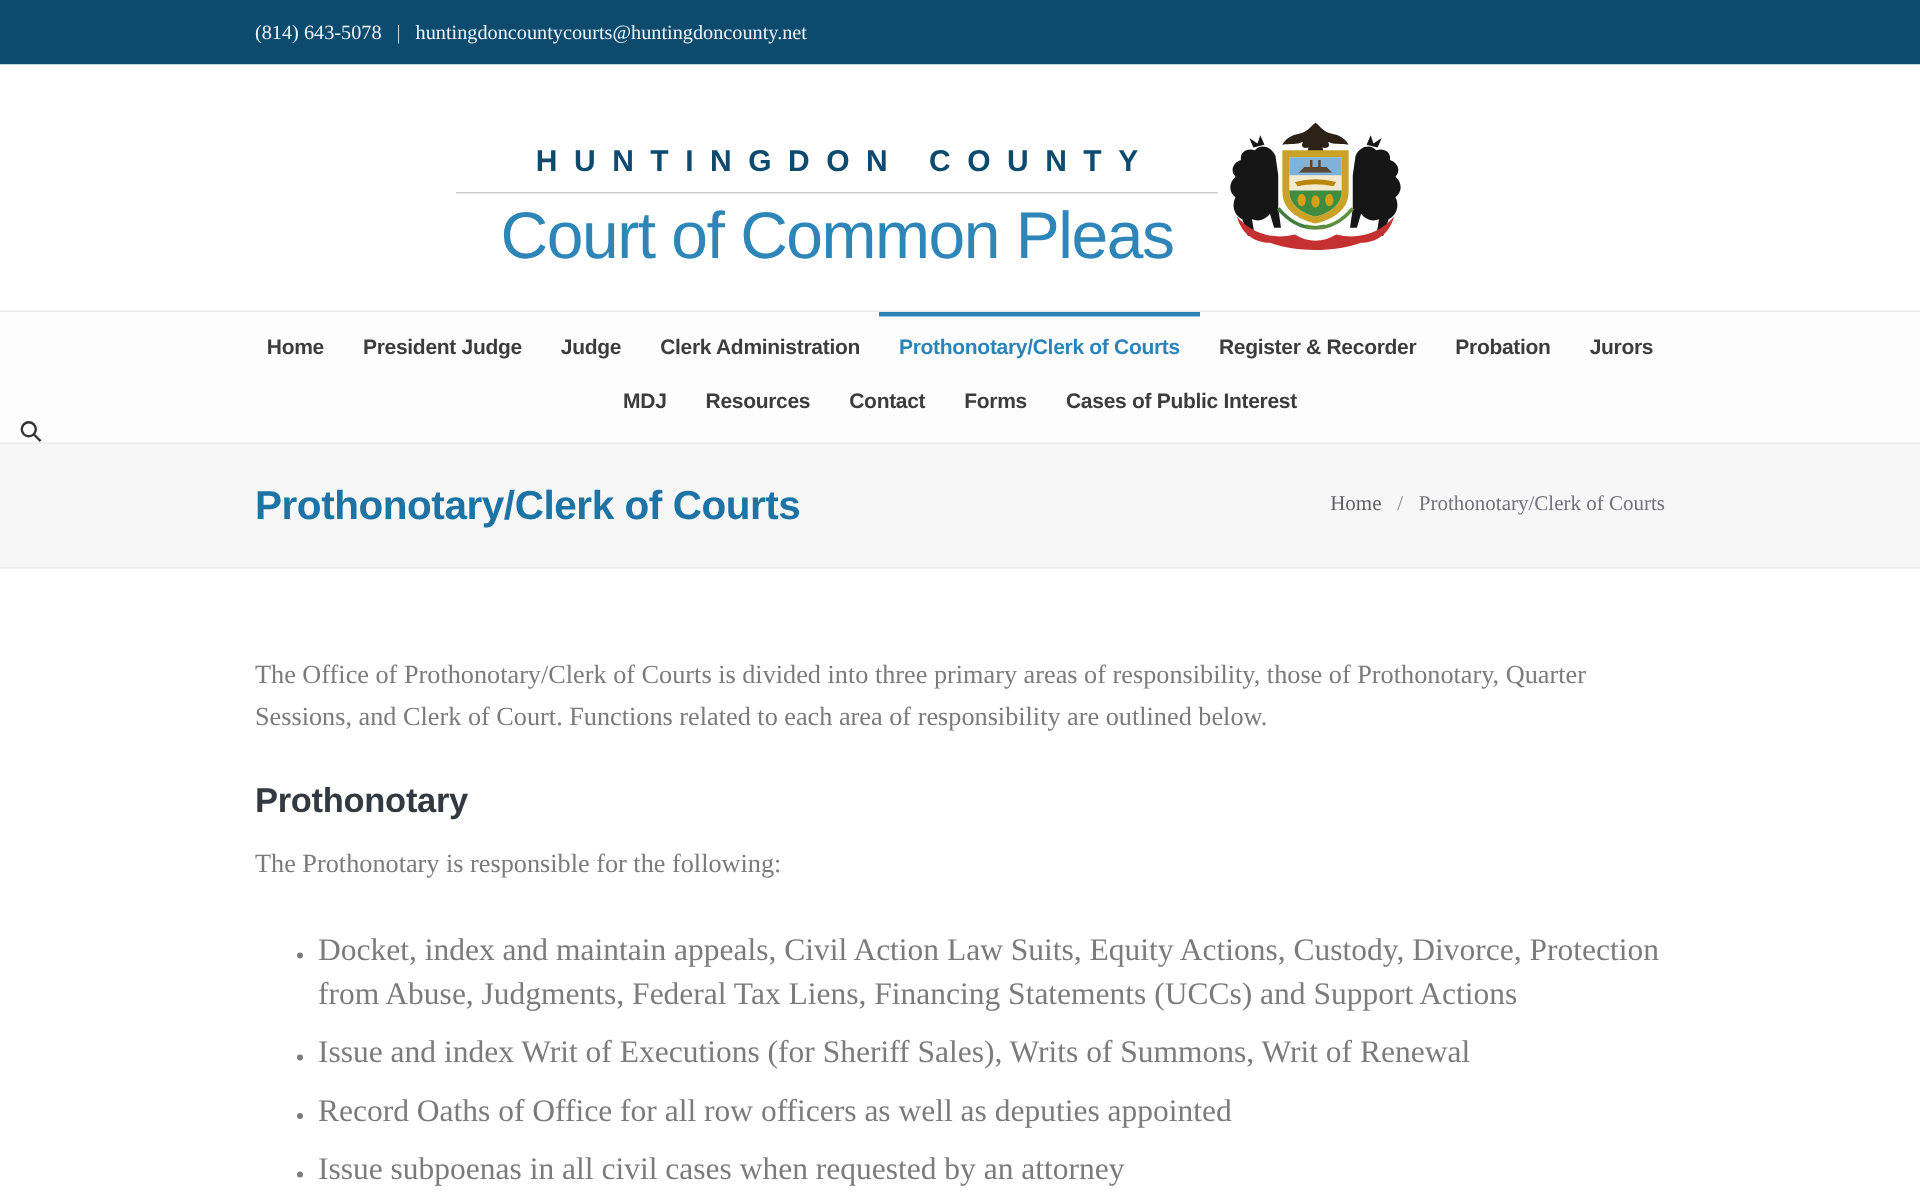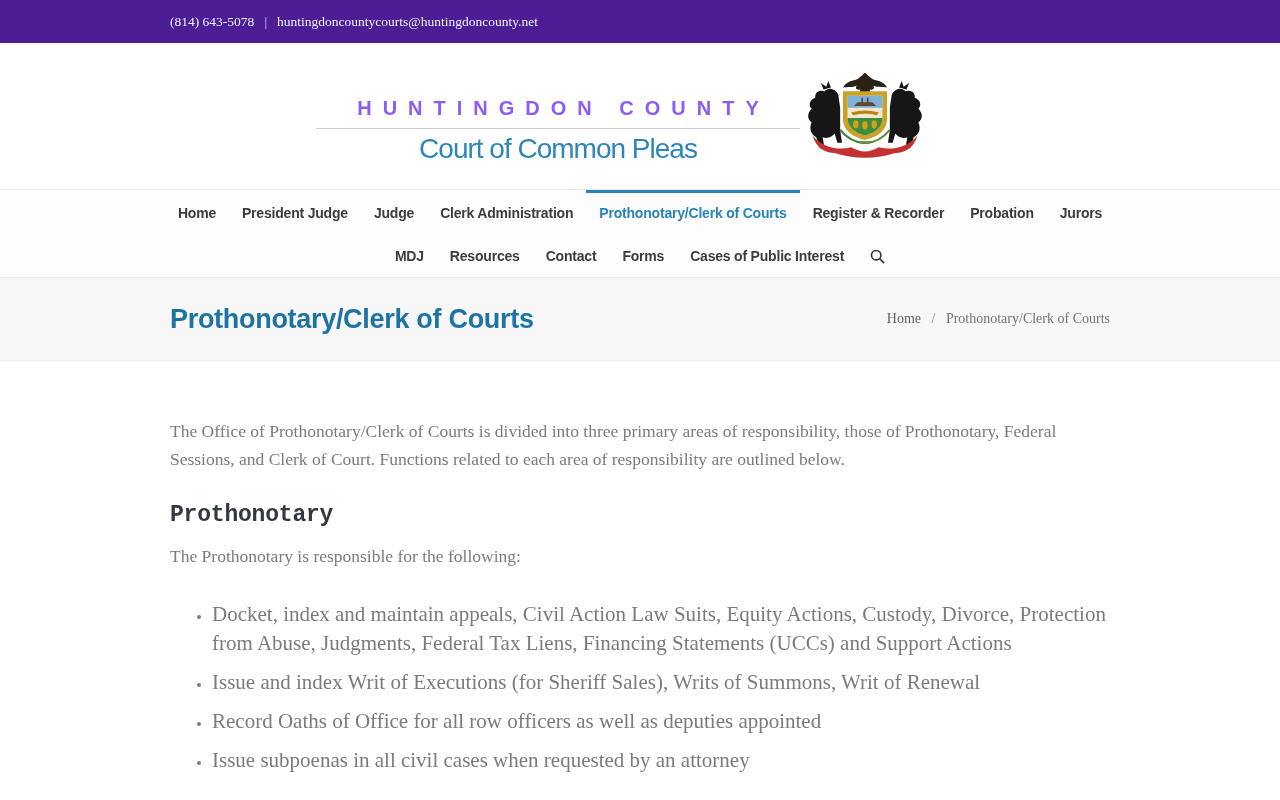--- a/index.html
+++ b/index.html
@@ -1,42 +1,42 @@
 <!DOCTYPE html>
 <html><head>
 <meta charset="utf-8">
 <style>
   * { box-sizing: border-box; margin: 0; padding: 0; }
   html, body { width: 1280px; height: 800px; overflow: hidden; background: #fff; }
   body { font-family: "Liberation Serif", serif; }
   .container { width: 940px; margin: 0 auto; }
 
   
-  .topbar { height: 43px; background: #4c1d95; display: flex; align-items: center; }
+  .topbar { height: 43px; background: #0c4a6e; display: flex; align-items: center; }
   .topbar-inner { display: flex; align-items: center; gap: 10px; font-size: 13.5px; color: #edf4f9; }
   .topbar-inner .sep { color: #bcd8e8; }
   .topbar-inner a { color: #edf4f9; text-decoration: none; }
 
   
   .header { background: #fff; padding: 26px 0 24px; }
   .header-inner { display: flex; justify-content: center; align-items: center; gap: 26px; }
   .logo-link { display: block; text-decoration: none; }
   .logo-line1 { font-family: "Liberation Sans", sans-serif; font-weight: 700; font-size: 20px;
-                color: #8b5cf6; letter-spacing: 11px; text-align: center; white-space: nowrap;
+                color: #0c4a6e; letter-spacing: 11px; text-align: center; white-space: nowrap;
                 padding-left: 11px; margin-top: 28px; }
   .logo-rule { height: 1px; background: #cccccc; margin: 8px -30px 4px; }
-  .logo-line2 { font-family: "Liberation Sans", sans-serif; font-weight: 400; font-size: 28px;
+  .logo-line2 { font-family: "Liberation Sans", sans-serif; font-weight: 400; font-size: 44px;
                 color: #2e86b8; text-align: center; letter-spacing: -1px; white-space: nowrap; }
   .crest { display: block; }
 
   
   .nav { background: #fdfdfd; border-top: 1px solid #e7e7e7; }
   .nav-row { display: flex; justify-content: center; list-style: none; }
   .nav-row1 { height: 45px; }
-  .nav-row2-wrap { display: flex; justify-content: center; align-items: stretch; height: 42px; }
+  .nav-row2-wrap { display: flex; align-items: stretch; height: 42px; flex-direction: column; }
   .nav-row2 { height: 42px; }
   .nav-item { position: relative; display: flex; align-items: center; padding: 0 13px; }
   .nav-item a { font-family: "Liberation Sans", sans-serif; font-size: 14px; font-weight: 700;
                 color: #3c3c3c; text-decoration: none; letter-spacing: -0.2px; white-space: nowrap; }
   .nav-item.active a { color: #2a84b8; }
   .nav-item.active::before { content: ""; position: absolute; top: 0; left: 0; right: 0;
                              height: 3px; background: #2a84b8; }
   .search-btn { background: none; border: none; display: flex; align-items: center;
                 padding: 0 13px; cursor: pointer; }
 
@@ -49,21 +49,21 @@
   .breadcrumb { font-size: 14px; color: #5e5e66; margin-left: 48px; }
   .breadcrumb .crumb-sep { margin: 0 7px; color: #8a8a90; }
   .breadcrumb .current { color: #72727a; }
   .breadcrumb a { color: #5e5e66; text-decoration: none; }
 
   
   .content { padding-top: 56px; }
   .content-heading { font-family: "Liberation Sans", sans-serif; font-size: 30px; font-weight: 700;
                      color: #333940; letter-spacing: -0.3px; margin-bottom: 32px; }
   .content p { font-size: 17.5px; color: #7b7b7b; line-height: 1.62; margin-bottom: 24px; }
-  .section-heading { font-family: Liberation Mono, monospace; font-size: 23px; font-weight: 700;
+  .section-heading { font-family: Liberation Sans, sans-serif; font-size: 23px; font-weight: 700;
                      color: #333940; letter-spacing: -0.2px; margin: 28px 0 14px; }
   .bullets { margin: 30px 0 0; padding-left: 42px; }
   .bullets li { font-size: 21px; color: #7b7b7b; line-height: 1.38; margin-bottom: 10px; }
   .bullets li::marker { color: #7b7b7b; font-size: 14px; }
 </style>
 </head>
 <body>
 
 <div class="topbar">
   <div class="container topbar-inner">
@@ -173,21 +173,21 @@
     <h1 class="page-title">Prothonotary/Clerk of Courts</h1>
     <div class="breadcrumb">
       <a href="#">Home</a>
       <span class="crumb-sep">/</span>
       <span class="current">Prothonotary/Clerk of Courts</span>
     </div>
   </div>
 </div>
 
 <main class="content container">
-  <p>The Office of Prothonotary/Clerk of Courts is divided into three primary areas of responsibility, those of Prothonotary, Federal Sessions, and Clerk of Court. Functions related to each area of responsibility are outlined below.</p>
+  <p>The Office of Prothonotary/Clerk of Courts is divided into three primary areas of responsibility, those of Prothonotary, Quarter Sessions, and Clerk of Court. Functions related to each area of responsibility are outlined below.</p>
   <h3 class="section-heading">Prothonotary</h3>
   <p>The Prothonotary is responsible for the following:</p>
   <ul class="bullets">
       <li>Docket, index and maintain appeals, Civil Action Law Suits, Equity Actions, Custody, Divorce, Protection from Abuse, Judgments, Federal Tax Liens, Financing Statements (UCCs) and Support Actions</li>
       <li>Issue and index Writ of Executions (for Sheriff Sales), Writs of Summons, Writ of Renewal</li>
       <li>Record Oaths of Office for all row officers as well as deputies appointed</li>
       <li>Issue subpoenas in all civil cases when requested by an attorney</li>
     </ul>
 </main>
 

